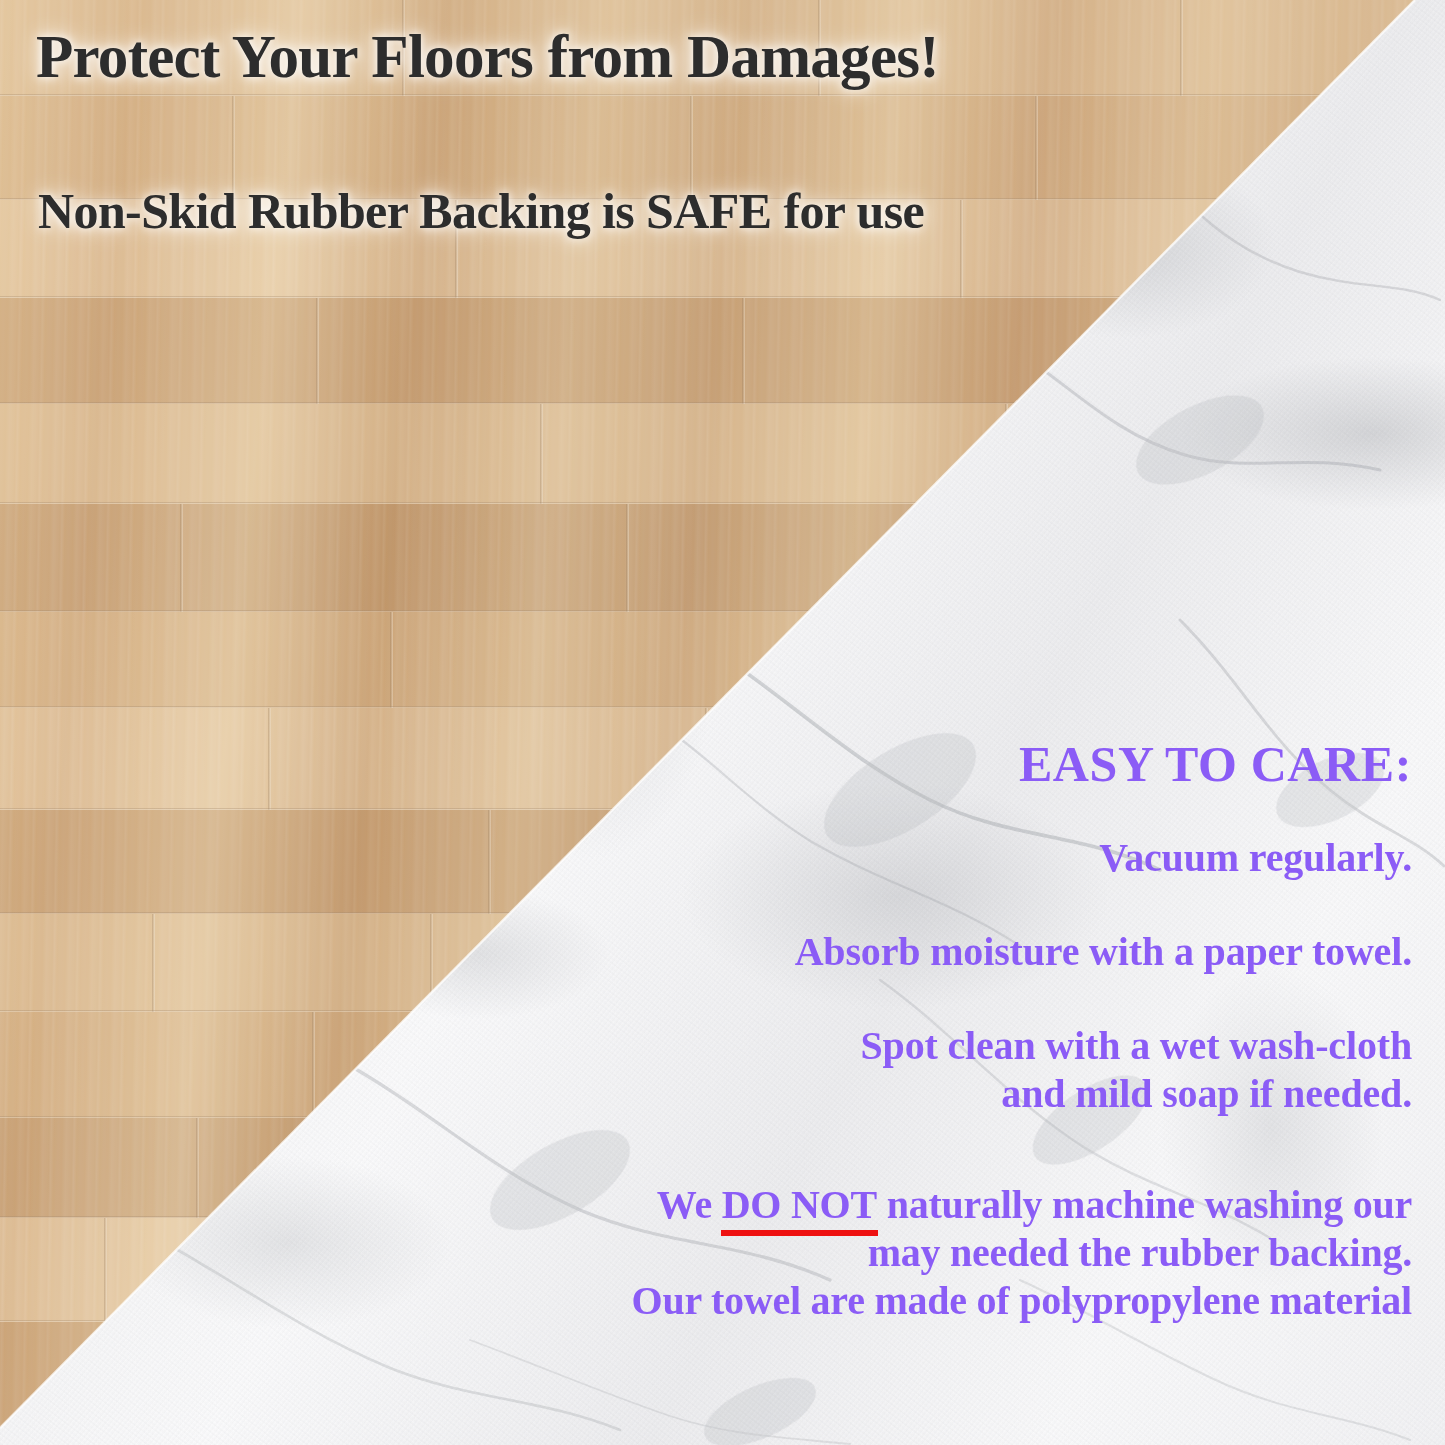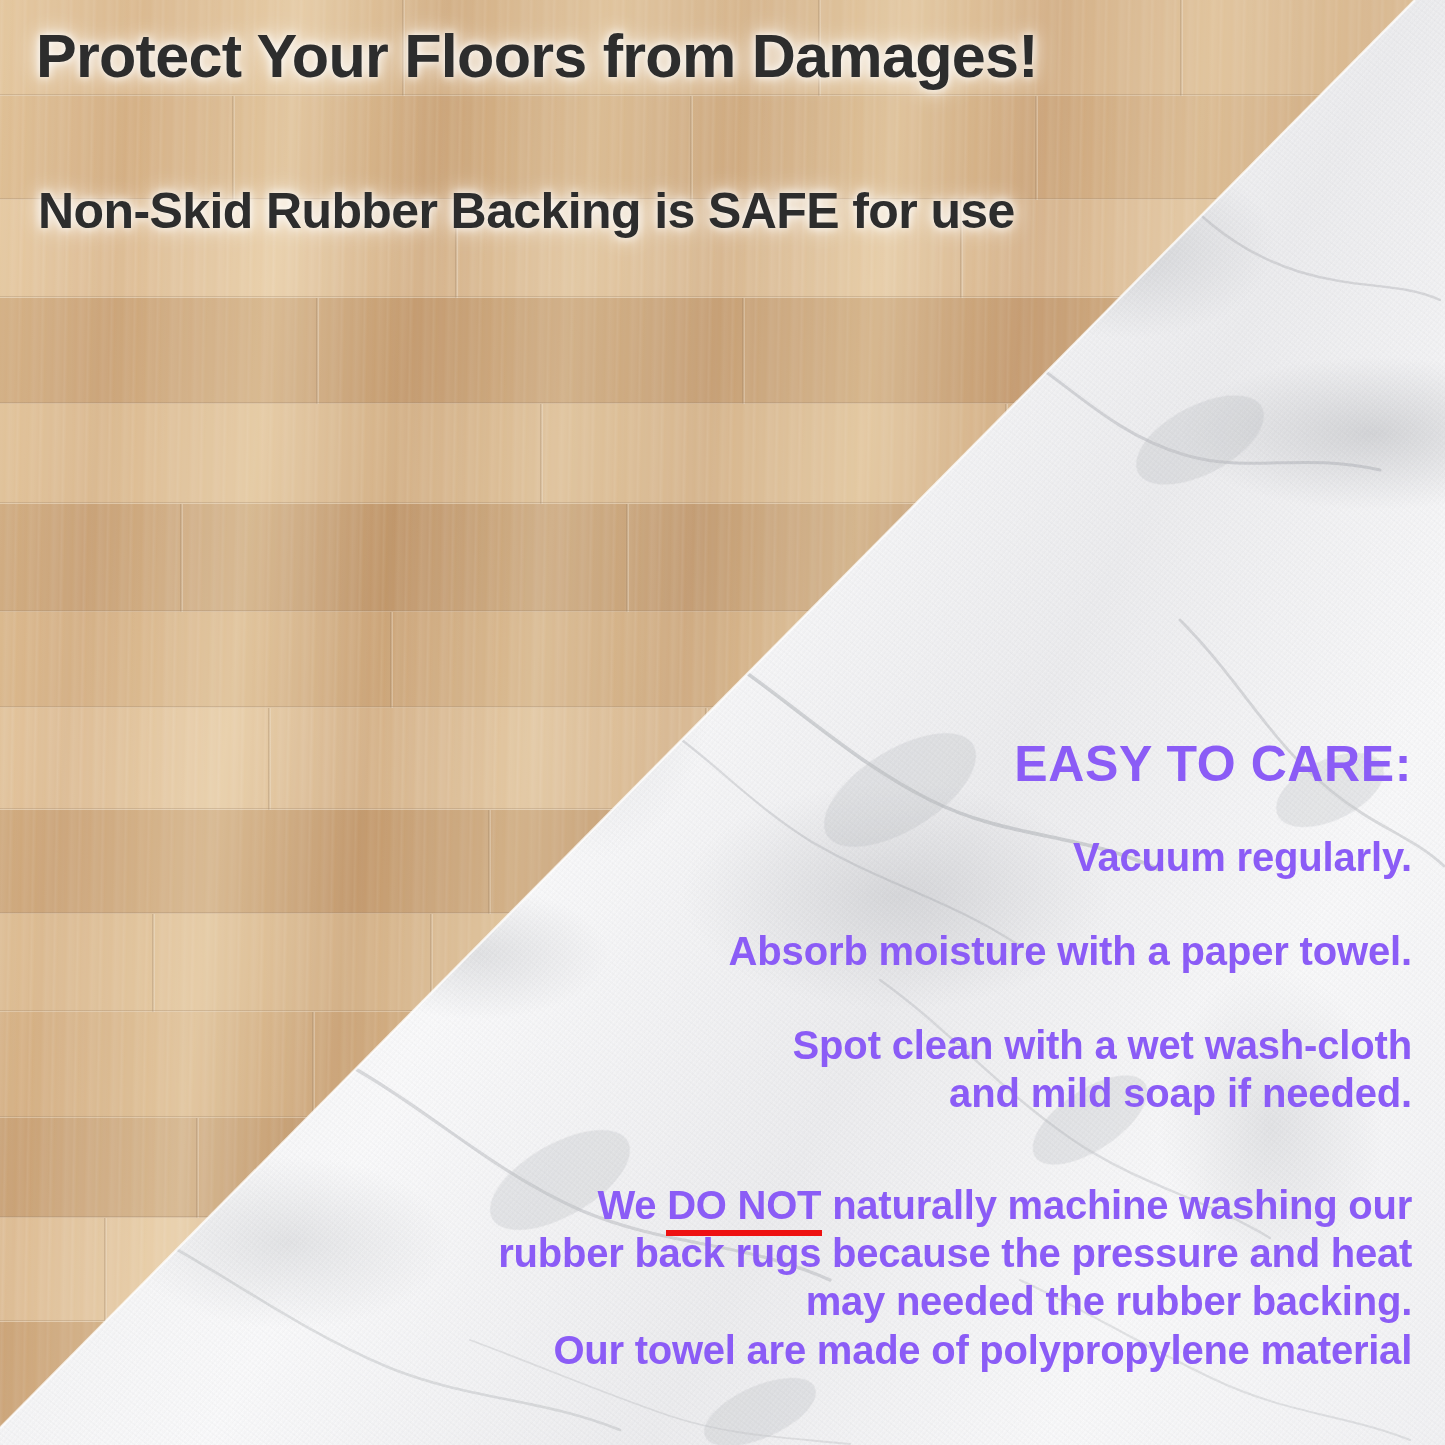--- a/index.html
+++ b/index.html
@@ -6,21 +6,21 @@
     margin: 0;
     padding: 0;
     background: #ffffff;
   }
 
   #infographic {
     position: relative;
     width: 1445px;
     height: 1445px;
     overflow: hidden;
-    font-family: Liberation Sans, sans-serif;
+    font-family: Liberation Serif, serif;
     -webkit-font-smoothing: antialiased;
   }
 
   
   .wood-layer {
     position: absolute;
     inset: 0;
     background-color: #cfa87c;
     background-image:
       
@@ -328,18 +328,17 @@
 
   <div id="care-list" class="txt-marble">
     <span class="care-item">Vacuum regularly.</span>
     <span class="care-item">Absorb moisture with a paper towel.</span>
     <span class="care-item">Spot clean with a wet wash-cloth
 and mild soap if needed.</span>
   </div>
 
   <div id="wash-note" class="txt-marble">
     <span class="line"><span>We </span><span class="emph">DO NOT</span><span> naturally machine washing our</span></span>
-    <span class="line">rubber back rugs because the pressure and heat</span>
     <span class="line">may needed the rubber backing.</span>
     <span class="line">Our towel are made of polypropylene material</span>
   </div>
 
 </div>
 
 </body></html>

